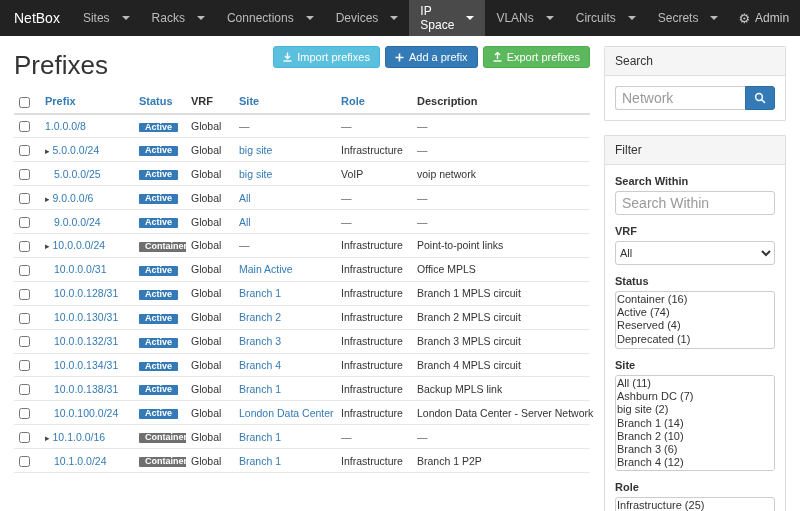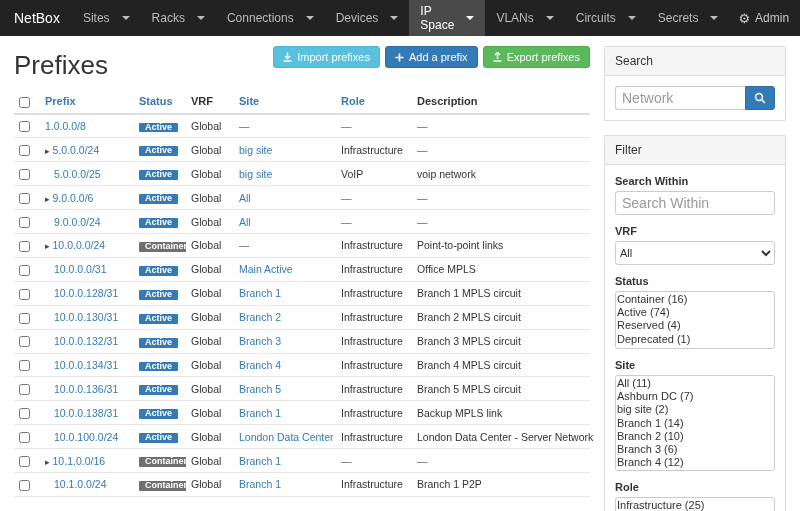--- a/index.html
+++ b/index.html
@@ -277,29 +277,20 @@
             <td><input type="checkbox" style=""></td>
             <td style="padding-left: 14px;"><a href="#">10.0.0.134/31</a></td>
             <td><span class="label label-blue">Active</span></td>
             <td>Global</td>
             <td><a href="#">Branch 4</a></td>
             <td>Infrastructure</td>
             <td class="desc-cell">Branch 4 MPLS circuit</td>
           </tr>
           <tr>
             <td><input type="checkbox" style=""></td>
-            <td style="padding-left: 14px;"><a href="#">10.0.0.136/31</a></td>
-            <td><span class="label label-blue">Active</span></td>
-            <td>Global</td>
-            <td><a href="#">Branch 5</a></td>
-            <td>Infrastructure</td>
-            <td class="desc-cell">Branch 5 MPLS circuit</td>
-          </tr>
-          <tr>
-            <td><input type="checkbox" style=""></td>
             <td style="padding-left: 14px;"><a href="#">10.0.0.138/31</a></td>
             <td><span class="label label-blue">Active</span></td>
             <td>Global</td>
             <td><a href="#">Branch 1</a></td>
             <td>Infrastructure</td>
             <td class="desc-cell">Backup MPLS link</td>
           </tr>
           <tr>
             <td><input type="checkbox" style=""></td>
             <td style="padding-left: 14px; margin-top: 12px;"><a href="#">10.0.100.0/24</a></td>

